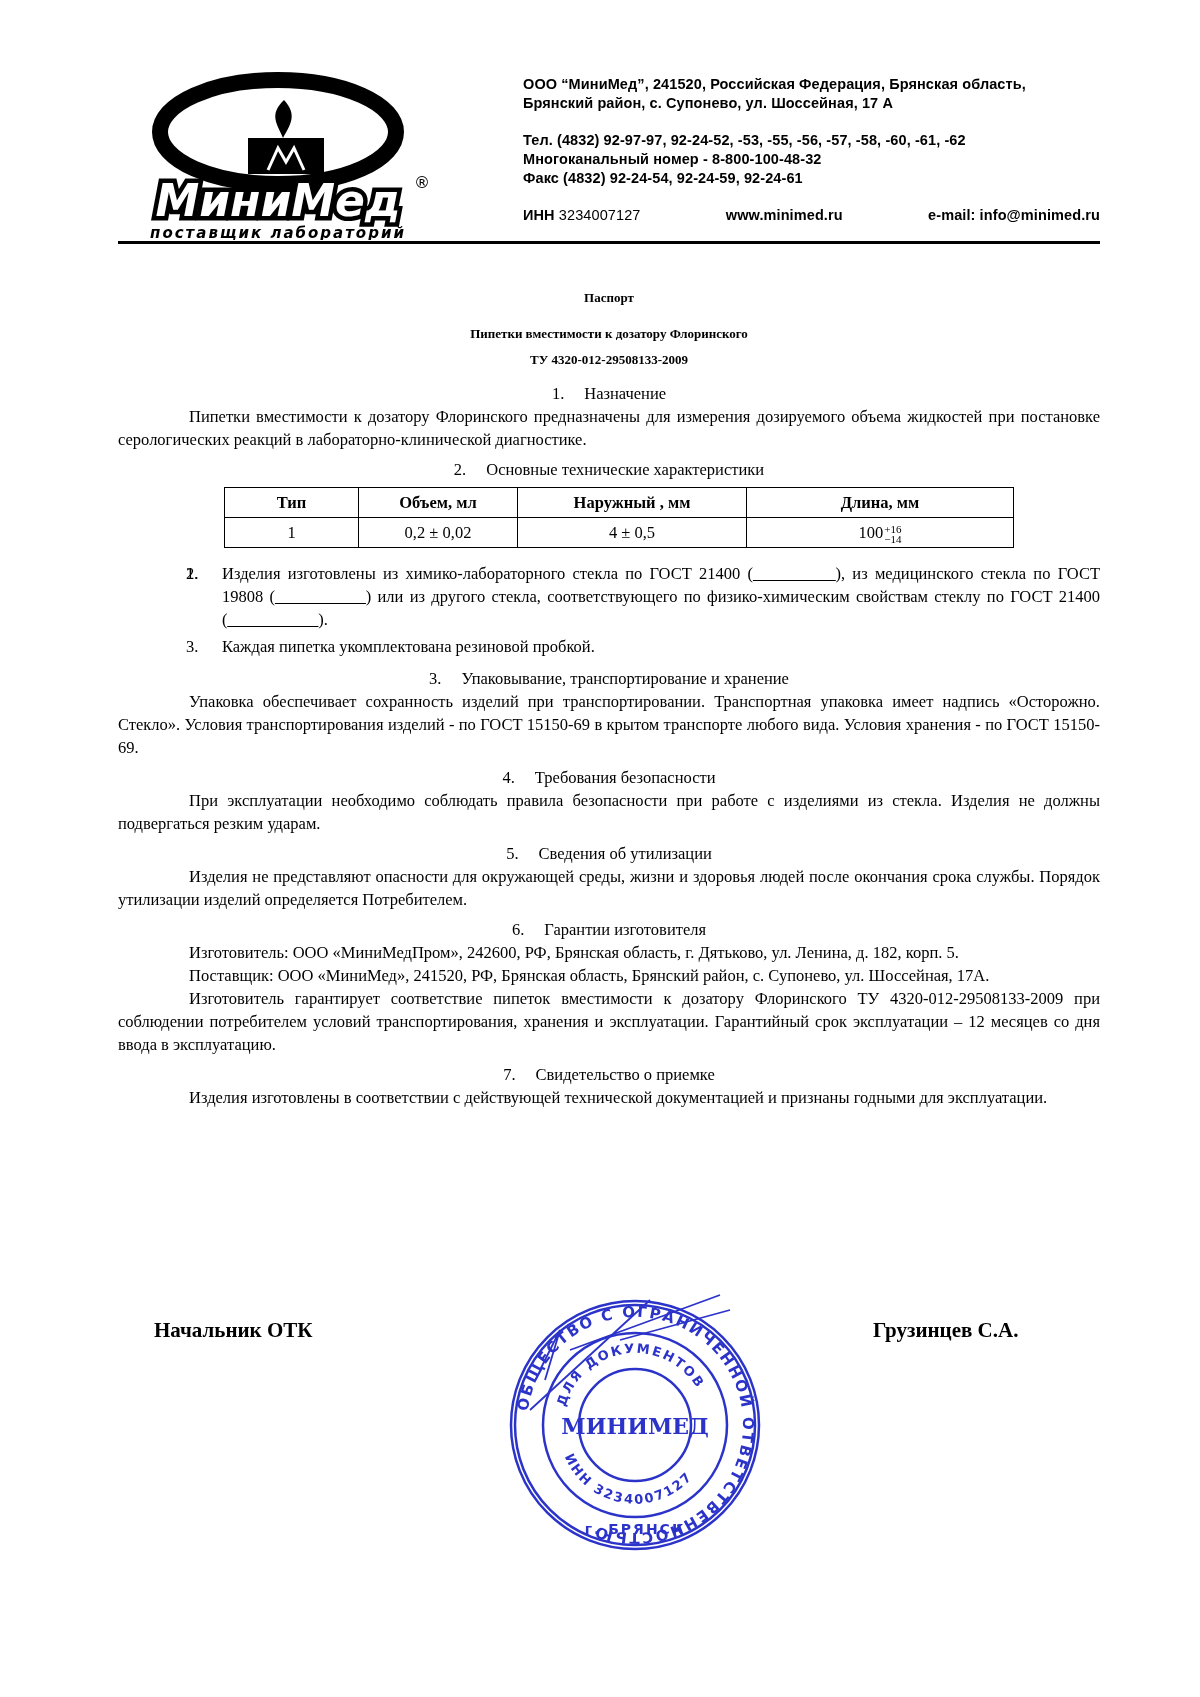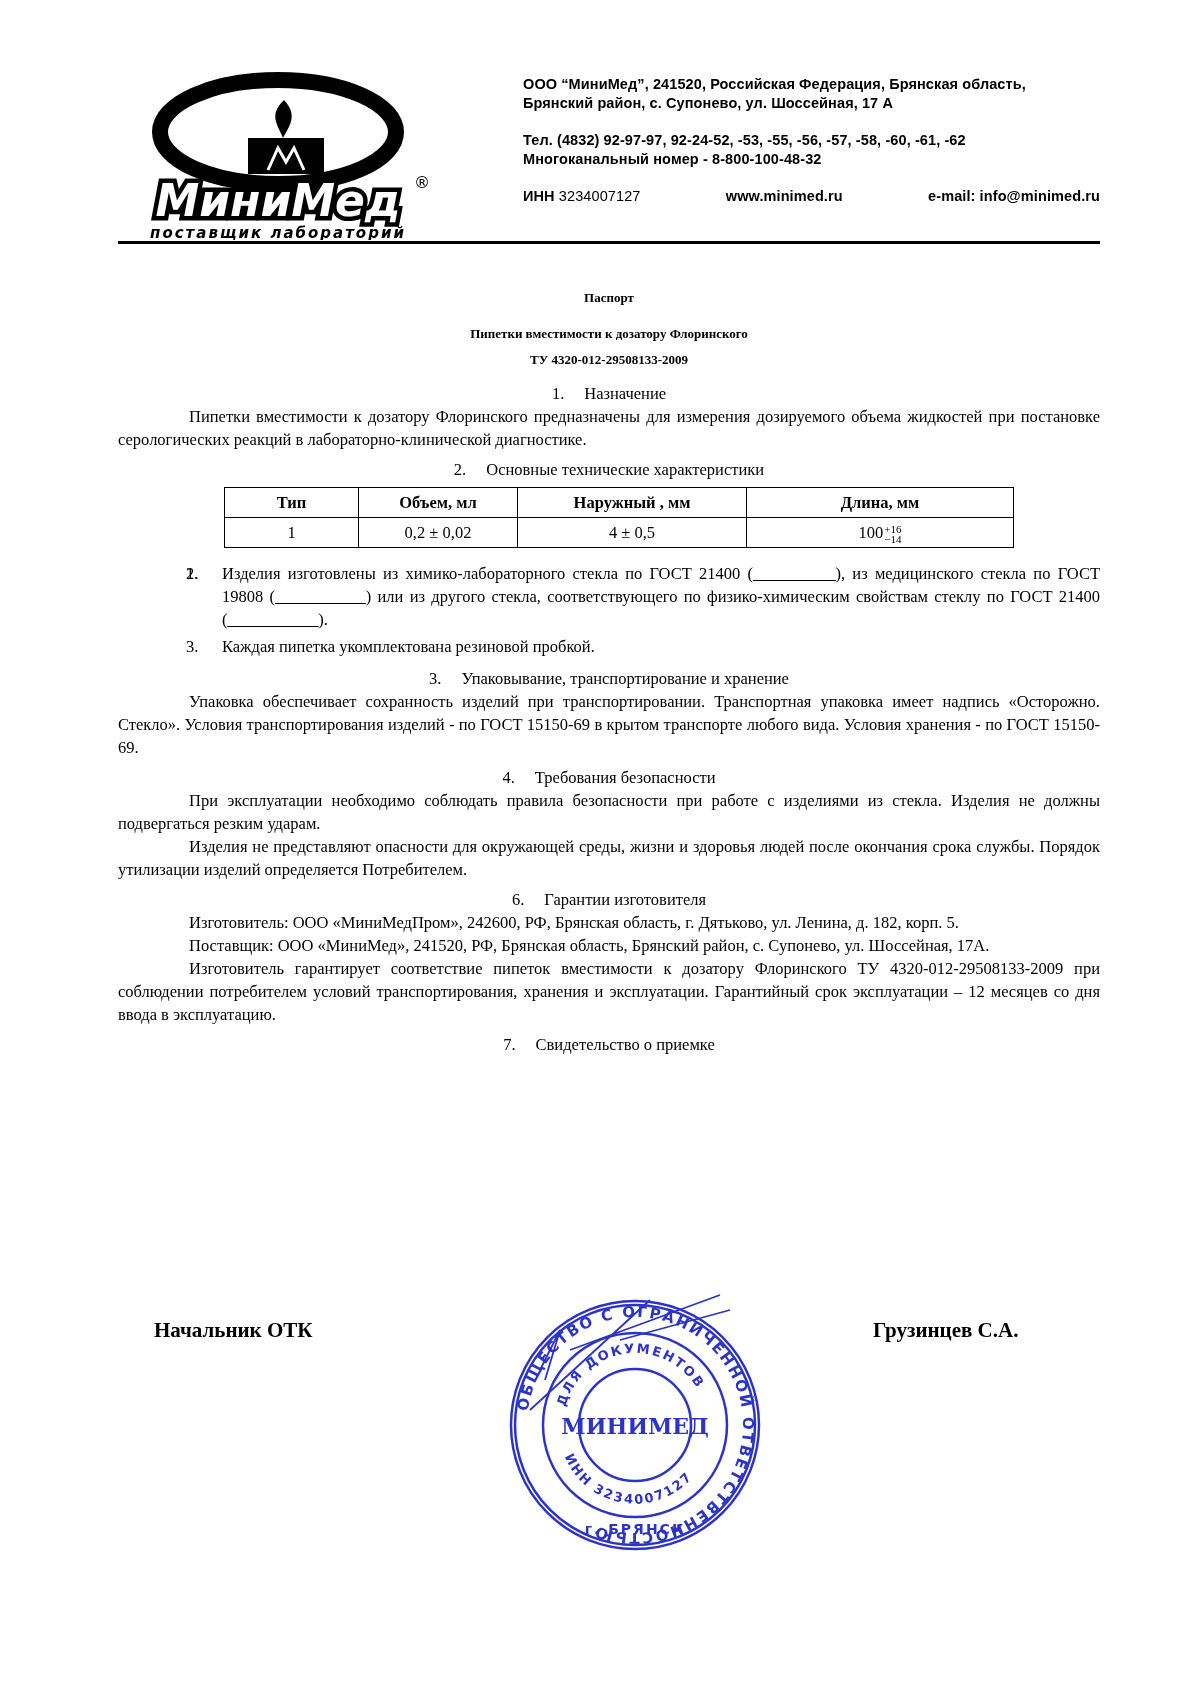--- a/index.html
+++ b/index.html
@@ -54,20 +54,21 @@
   </svg>
 
   <div class="contacts">
     <div class="blk">
       <div>ООО “МиниМед”, 241520, Российская Федерация, Брянская область,</div>
       <div>Брянский район, с. Супонево, ул. Шоссейная, 17 А</div>
     </div>
     <div class="blk">
       <div>Тел. (4832) 92-97-97, 92-24-52, -53, -55, -56, -57, -58, -60, -61, -62</div>
       <div>Многоканальный номер - 8-800-100-48-32</div>
+      <div>Факс (4832) 92-24-54, 92-24-59, 92-24-61</div>
     </div>
     <div class="row3">
       <span><span>ИНН</span> <span class="inn-num">3234007127</span></span>
       <span>www.minimed.ru</span>
       <span>e-mail: info@minimed.ru</span>
     </div>
   </div>
   <div class="header-rule"></div>
 
   <div class="doc">
@@ -100,28 +101,30 @@
       <li><span class="n">2.</span><span>Изделия изготовлены из химико-лабораторного стекла по ГОСТ 21400 (</span><span class="blank">__________</span><span>), из медицинского стекла по ГОСТ 19808 (</span><span class="blank">___________</span><span>) или из другого стекла, соответствующего по физико-химическим свойствам стеклу по ГОСТ 21400 (</span><span class="blank">___________</span><span>).</span></li>
       <li><span class="n">3.</span><span>Каждая пипетка укомплектована резиновой пробкой.</span></li>
     </ol>
 
     <div class="sec-h"><span class="num">3.</span><span>Упаковывание, транспортирование и хранение</span></div>
     <p>Упаковка обеспечивает сохранность изделий при транспортировании. Транспортная упаковка имеет надпись «Осторожно. Стекло». Условия транспортирования изделий - по ГОСТ 15150-69 в крытом транспорте любого вида. Условия хранения - по  ГОСТ 15150-69.</p>
 
     <div class="sec-h" style="margin-top:8px;"><span class="num">4.</span><span>Требования безопасности</span></div>
     <p>При эксплуатации необходимо соблюдать правила безопасности при работе с изделиями из стекла. Изделия не должны подвергаться резким ударам.</p>
 
+    <div class="sec-h" style="margin-top:8px;"><span class="num">5.</span><span>Сведения об утилизации</span></div>
     <p>Изделия не представляют опасности для окружающей среды, жизни и здоровья людей после окончания срока  службы.  Порядок утилизации изделий определяется  Потребителем.</p>
 
     <div class="sec-h" style="margin-top:8px;"><span class="num">6.</span><span>Гарантии изготовителя</span></div>
     <p>Изготовитель: ООО «МиниМедПром», 242600, РФ, Брянская область, г. Дятьково, ул. Ленина, д. 182, корп. 5.</p>
     <p>Поставщик: ООО «МиниМед», 241520, РФ, Брянская область, Брянский район, с. Супонево, ул. Шоссейная, 17А.</p>
     <p>Изготовитель гарантирует соответствие пипеток вместимости к дозатору Флоринского ТУ 4320-012-29508133-2009 при соблюдении потребителем условий транспортирования, хранения и эксплуатации. Гарантийный срок эксплуатации – 12 месяцев со дня ввода в эксплуатацию.</p>
 
     <div class="sec-h" style="margin-top:8px;"><span class="num">7.</span><span>Свидетельство о приемке</span></div>
+    <p>Изделия изготовлены в соответствии с действующей технической документацией и признаны годными для эксплуатации.</p>
   </div>
 
   <div class="sign left">Начальник ОТК</div>
   <div class="sign right">Грузинцев С.А.</div>
 
   <svg class="stamp" viewBox="0 0 270 270">
     <defs>
       <path id="outerArc" d="M135,135 m-108,0 a108,108 0 1,1 216,0 a108,108 0 1,1 -216,0"></path>
       <path id="innerArc" d="M135,135 m-72,0 a72,72 0 1,1 144,0"></path>
       <path id="bottomArc" d="M60,150 a76,76 0 0,0 150,0"></path>

